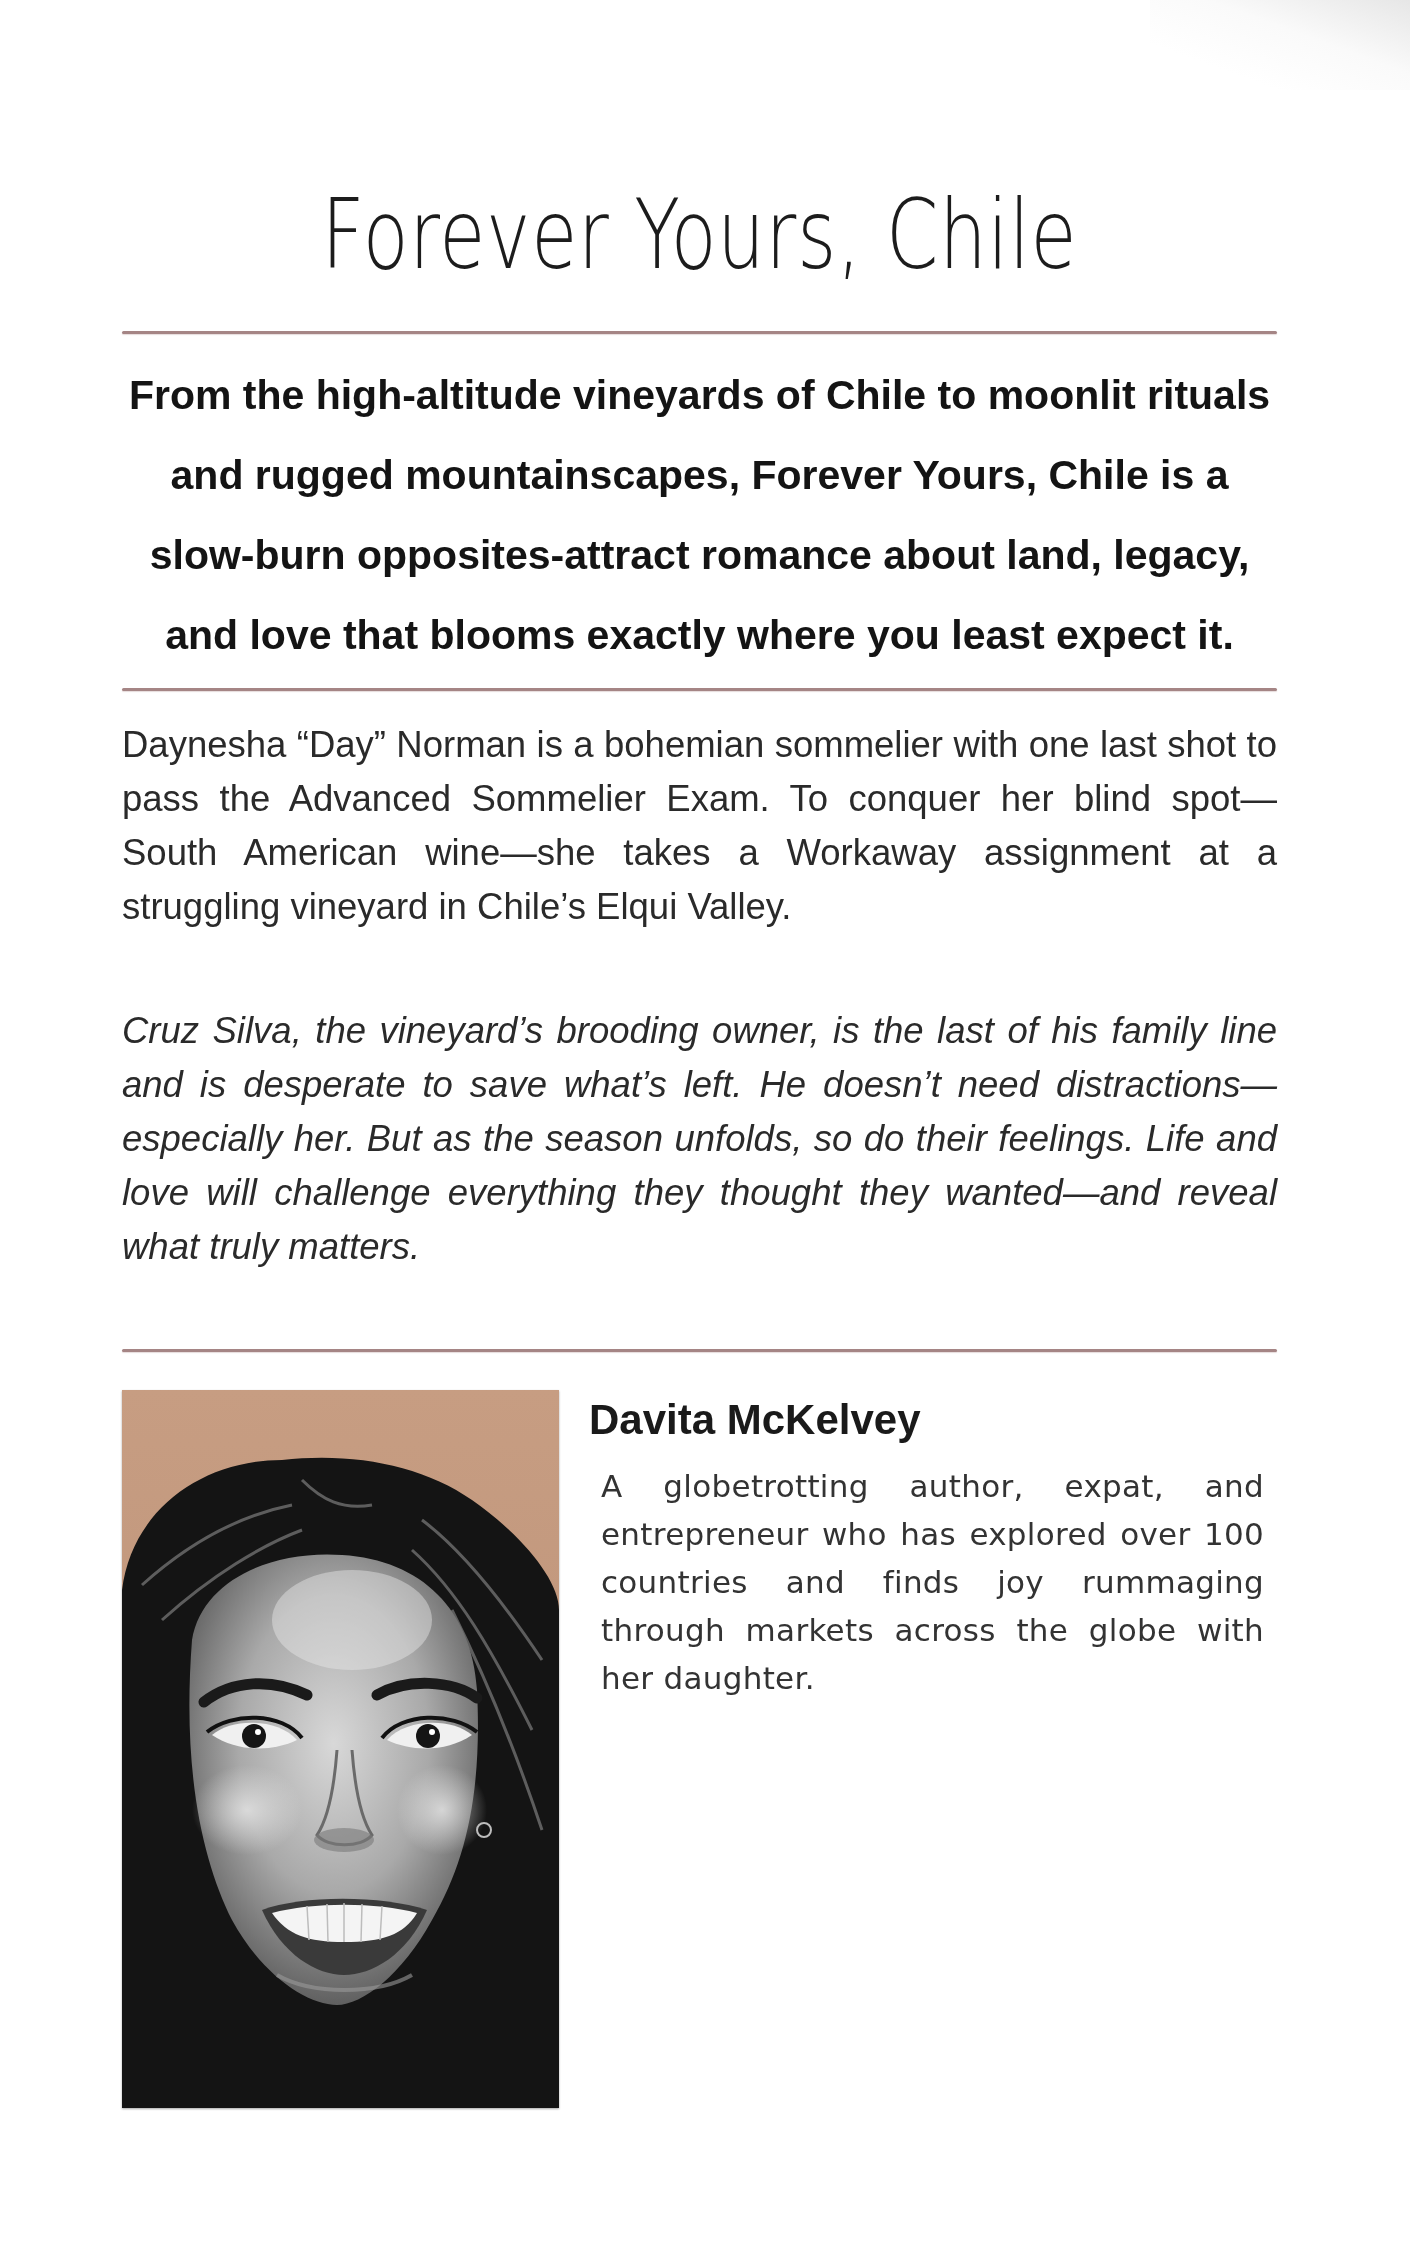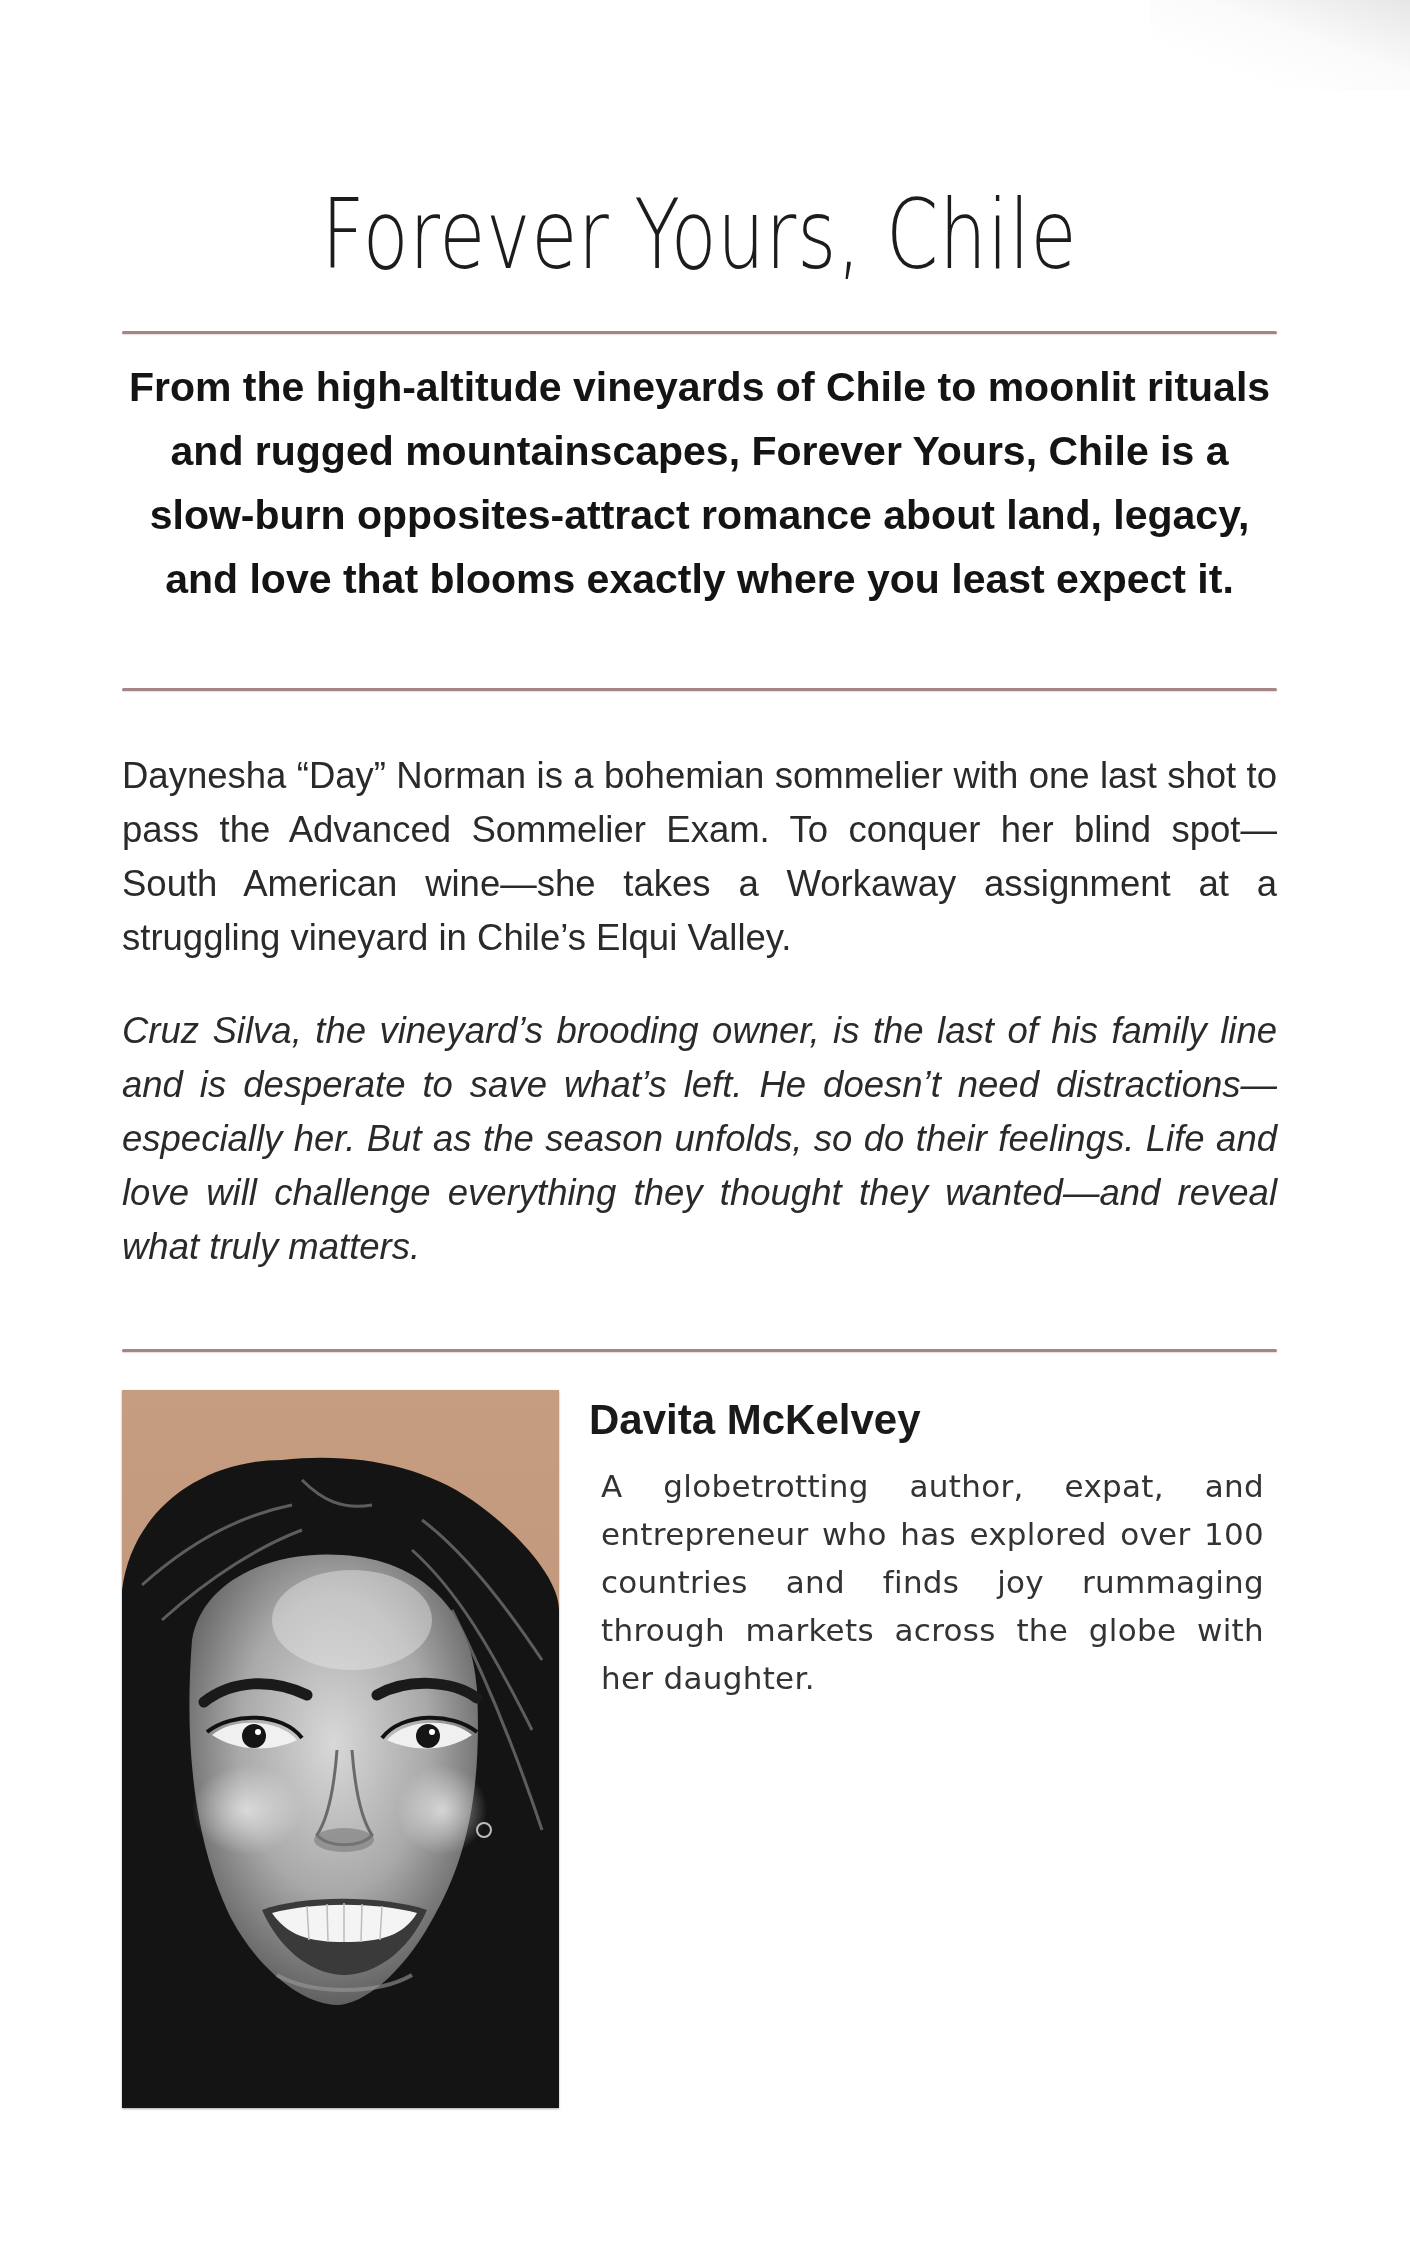--- a/index.html
+++ b/index.html
@@ -60,35 +60,35 @@
 
     .tagline {
       position: absolute;
       top: 355px;
       left: 0;
       width: 1155px;
       text-align: center;
       font-family: "Liberation Sans", sans-serif;
       font-weight: bold;
       font-size: 41px;
-      line-height: 64px;
+      line-height: 80px;
       color: #141414;
     }
     .synopsis {
       position: absolute;
       left: 0;
       width: 1155px;
       font-family: "Liberation Sans", sans-serif;
       font-size: 36.5px;
       line-height: 54px;
       color: #2a2a2a;
       text-align: justify;
       margin: 0;
     }
-    .synopsis.p1 { top: 718px; margin-top: 31px; }
+    .synopsis.p1 { top: 718px; }
     .synopsis.p2 { top: 1004px; font-style: italic; }
 
     .author-photo {
       position: absolute;
       left: 0;
       top: 1390px;
       width: 437px;
       height: 718px;
       overflow: hidden;
       box-shadow: 0 1px 2px rgba(0,0,0,0.35);

